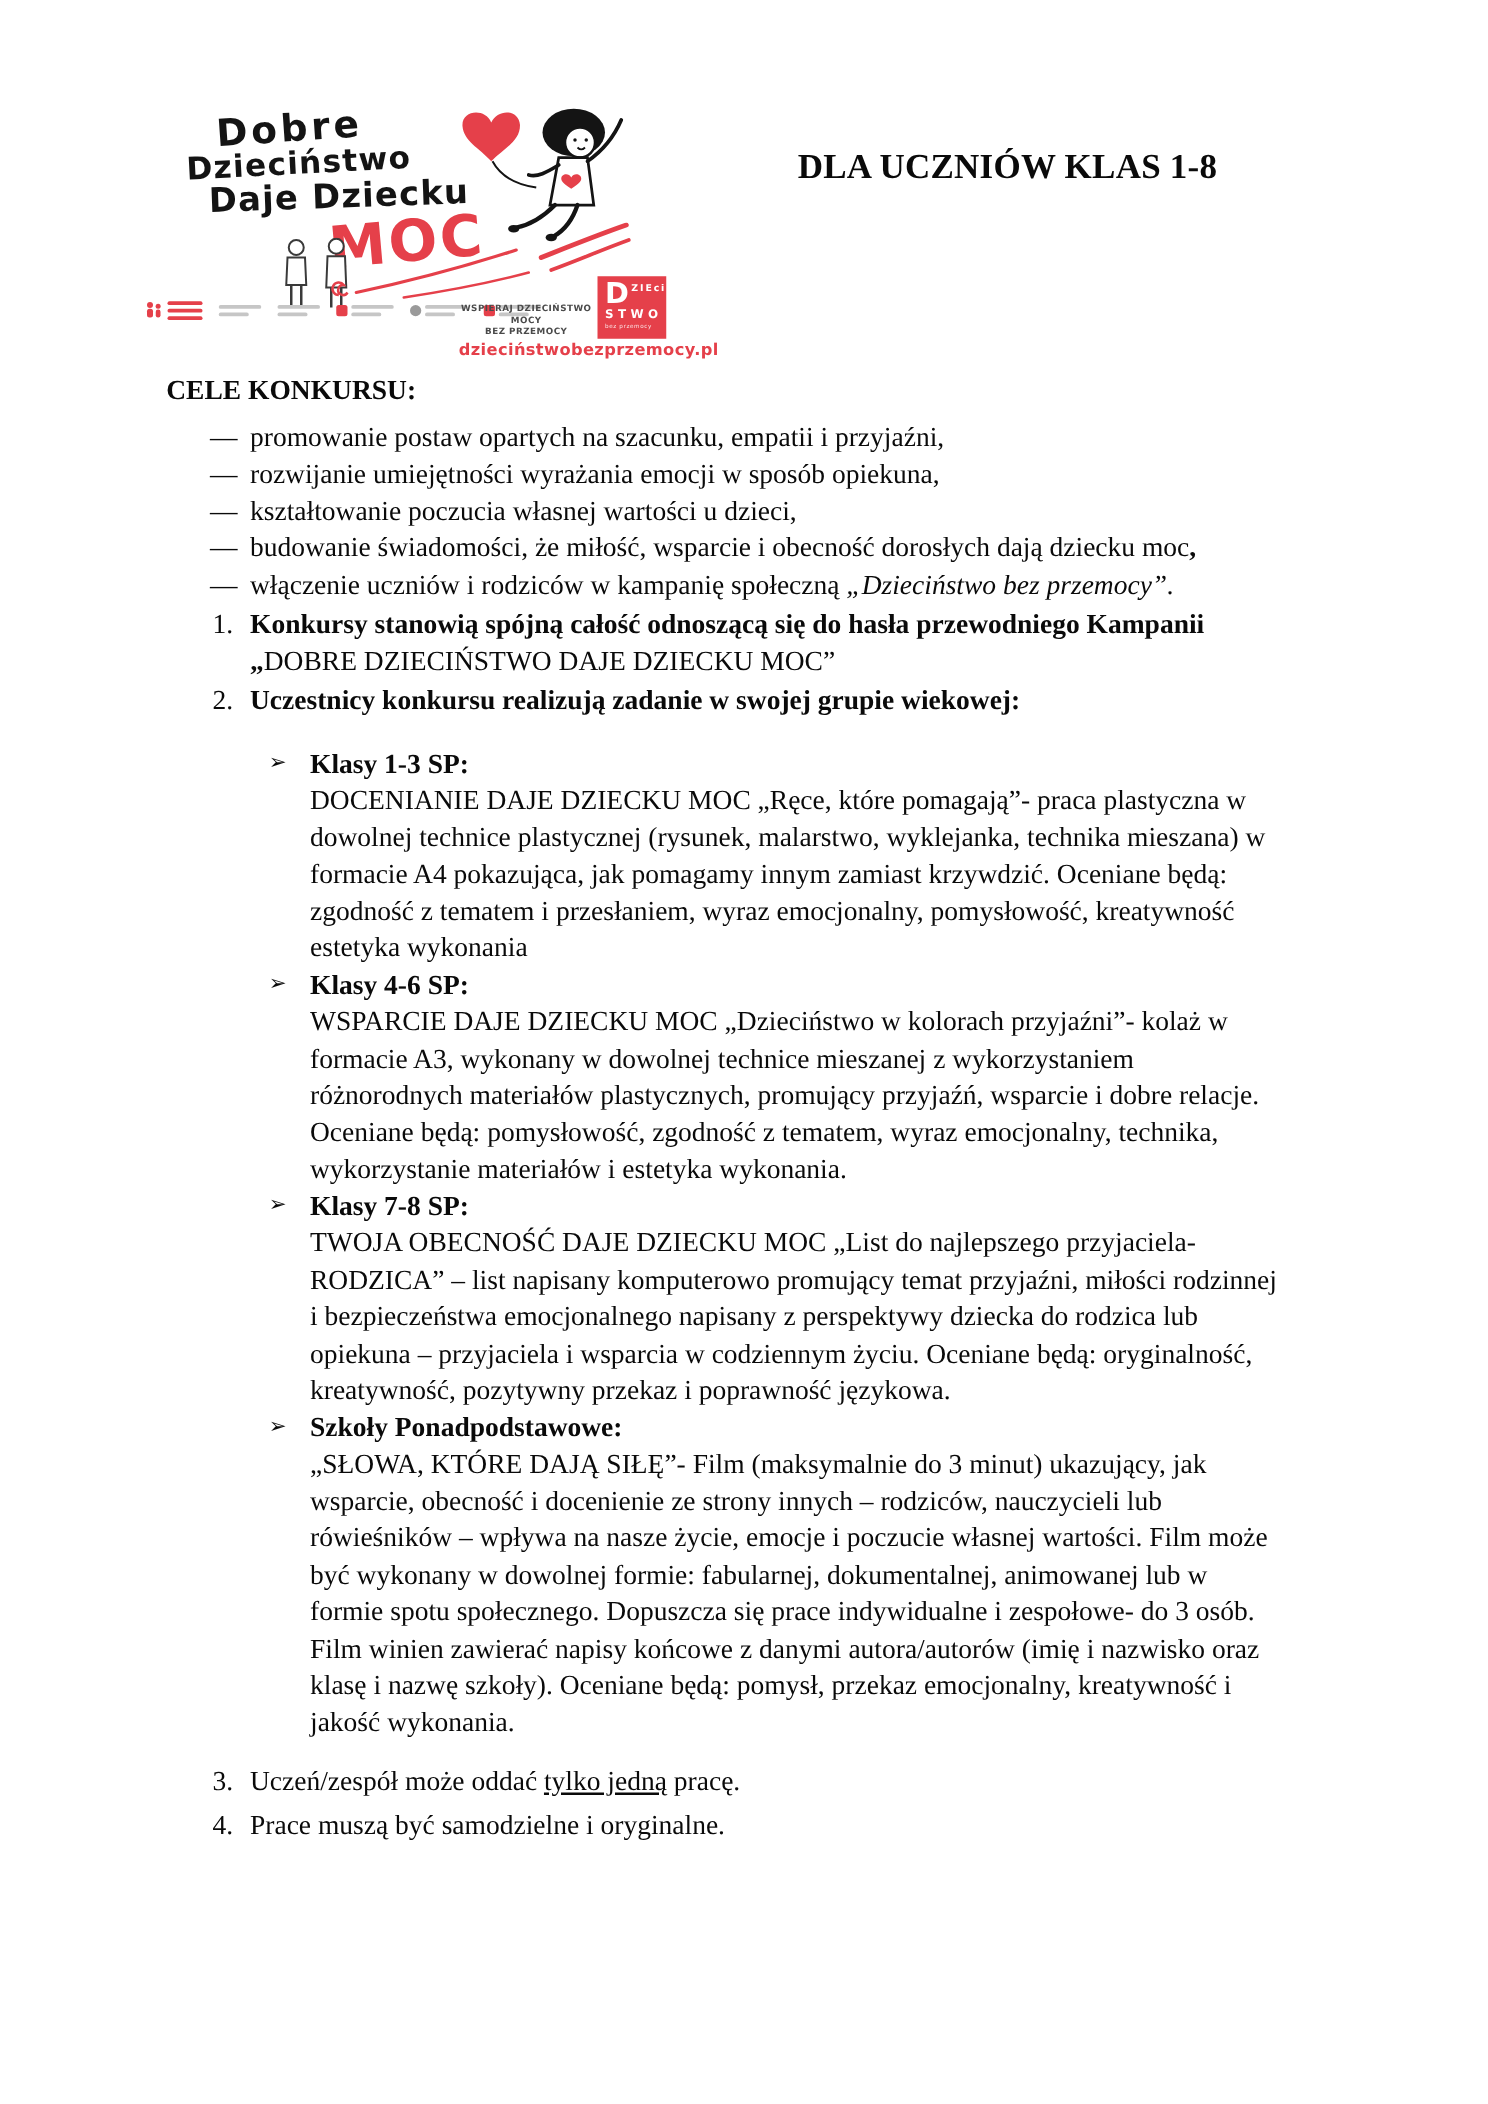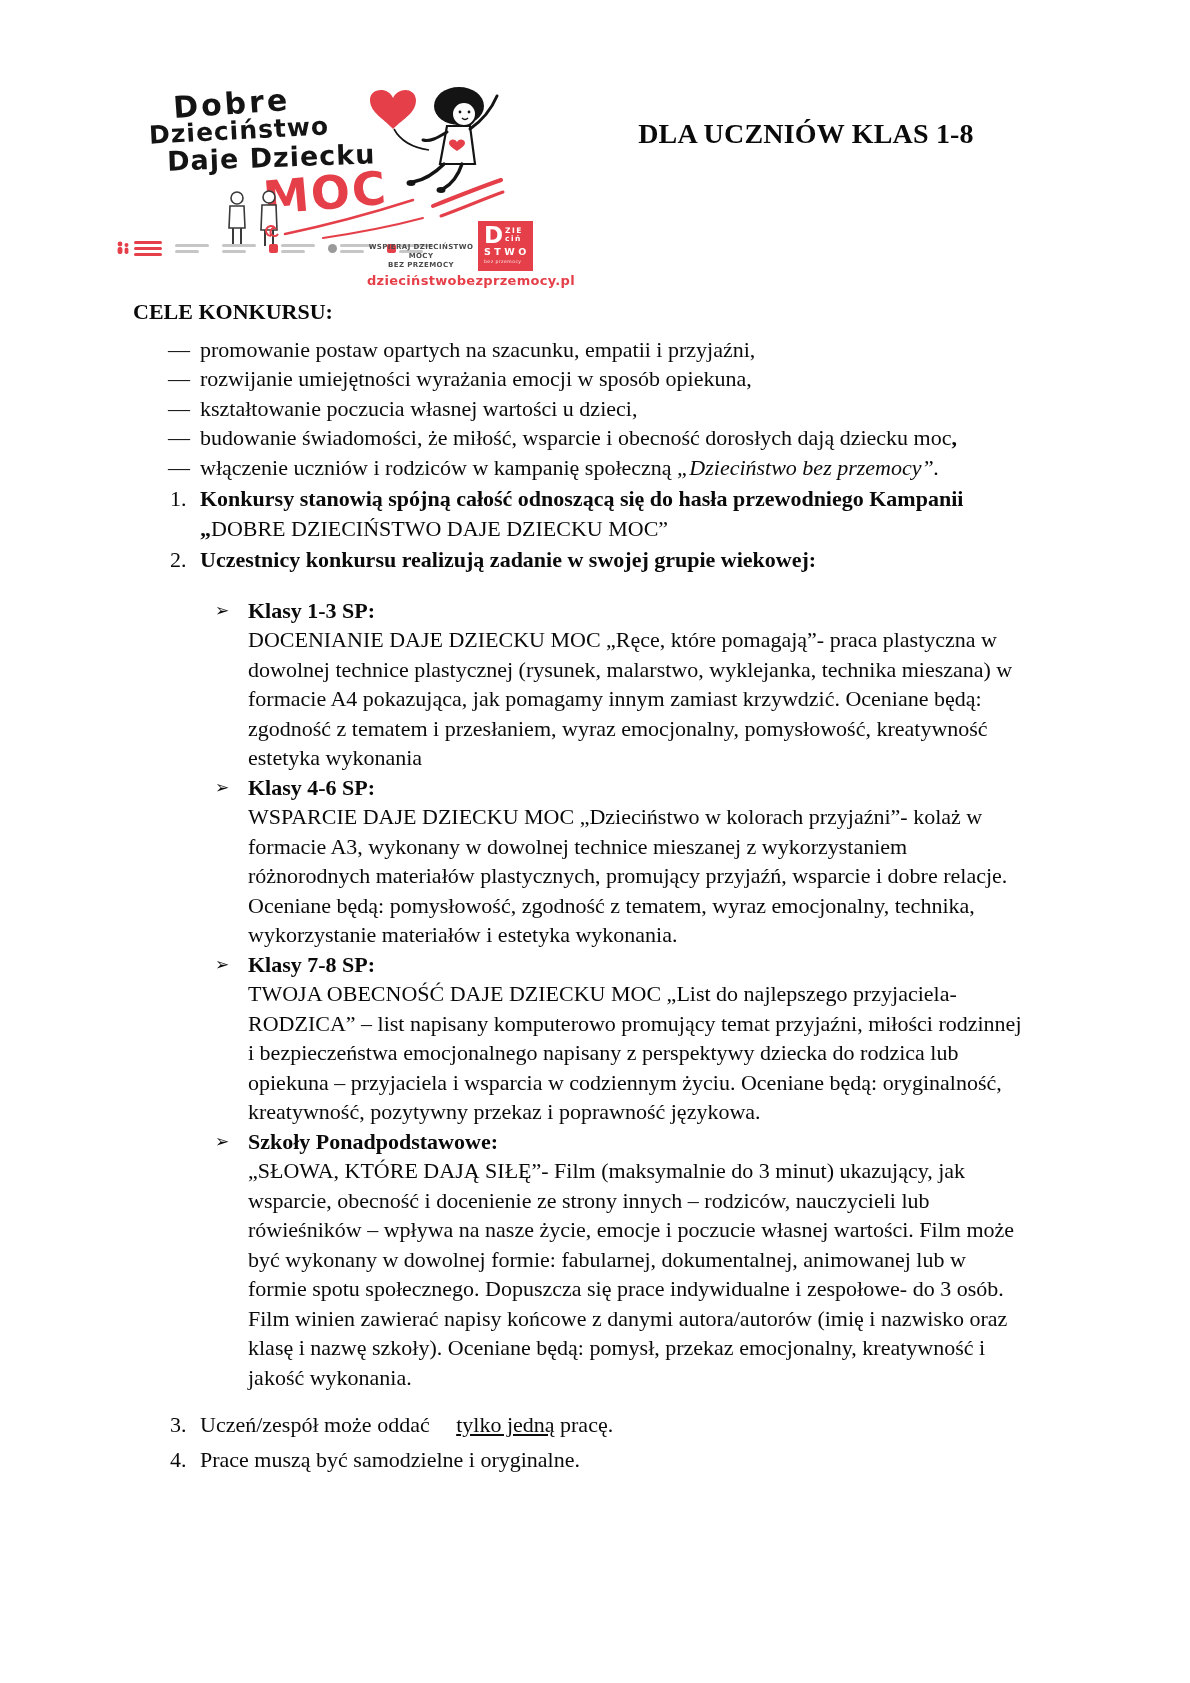--- a/index.html
+++ b/index.html
@@ -23,21 +23,21 @@
   .pl i.short{width:24px;}
   .pl.red i{background:var(--red);width:28px;}
   .pdot{width:9px;height:9px;border-radius:2px;background:var(--red);}
   .pdot.gray{background:#9a9a9a;border-radius:50%;}
   .support{position:absolute;left:252px;top:165px;width:108px;text-align:center;font-family:"DejaVu Sans",sans-serif;}
   .support .s1,.support .s2{font-size:7px;line-height:9px;color:#4a4a4a;font-weight:bold;letter-spacing:.4px;}
   .support .slink{margin-top:3px;font-size:13px;color:var(--red);font-weight:bold;letter-spacing:.3px;}
   .badge{position:absolute;left:363px;top:143px;width:55px;height:50px;background:var(--red);color:#fff;font-family:"DejaVu Sans",sans-serif;box-sizing:border-box;padding:4px 3px 0 6px;}
   .b-row{display:flex;align-items:flex-start;}
   .b-d{font-size:23px;font-weight:bold;line-height:21px;}
-  .b-col{display:flex;flex-direction:column;margin-left:2px;margin-top:2px;font-size:7.5px;line-height:8px;font-weight:bold;letter-spacing:1.5px;}
+  .b-col{display:flex;margin-left:2px;margin-top:2px;font-size:7.5px;line-height:8px;font-weight:bold;letter-spacing:1.5px;}
   .b-stwo{font-size:9.5px;font-weight:bold;letter-spacing:3.5px;line-height:11px;}
   .b-tag{font-size:4.5px;letter-spacing:.5px;opacity:.85;margin-top:2px;}
 
   
   .title-block{position:absolute;left:556px;top:116px;width:500px;text-align:center;font-weight:bold;font-size:28px;line-height:36px;letter-spacing:.2px;}
 
   
   .content{position:absolute;left:133px;top:297px;width:935px;font-size:22px;line-height:29.5px;}
   h2.sec{font-size:22px;line-height:29.5px;font-weight:bold;margin:0 0 8px 0;}
   h2.zasady-h{margin:38px 0 0 0;}
@@ -45,21 +45,21 @@
   .dash{flex:0 0 32px;margin-left:35px;}
   .num-item{display:flex;margin-top:2px;}
   .num{flex:0 0 30px;margin-left:37px;}
   .num-body{flex:1;}
   .groups{margin-top:21px;}
   .g-head{display:flex;}
   .arrow{flex:0 0 33px;margin-left:82px;font-family:"DejaVu Sans",sans-serif;font-size:17px;line-height:29.5px;}
   .g-body{margin:0 0 0 115px;width:778px;}
   .item34{margin-top:18px;}
   .item4{margin-top:5px;}
-  .u{text-decoration:underline;margin-left:21px;}
+  .u{text-decoration:underline;}
   i.em{}
 </style>
 </head>
 <body>
 
 <div class="page" style="--red:#e5404a;">
 
   <div class="logo-block">
     <div class="lt lt1">Dobre</div>
     <div class="lt lt2">Dzieciństwo</div>

